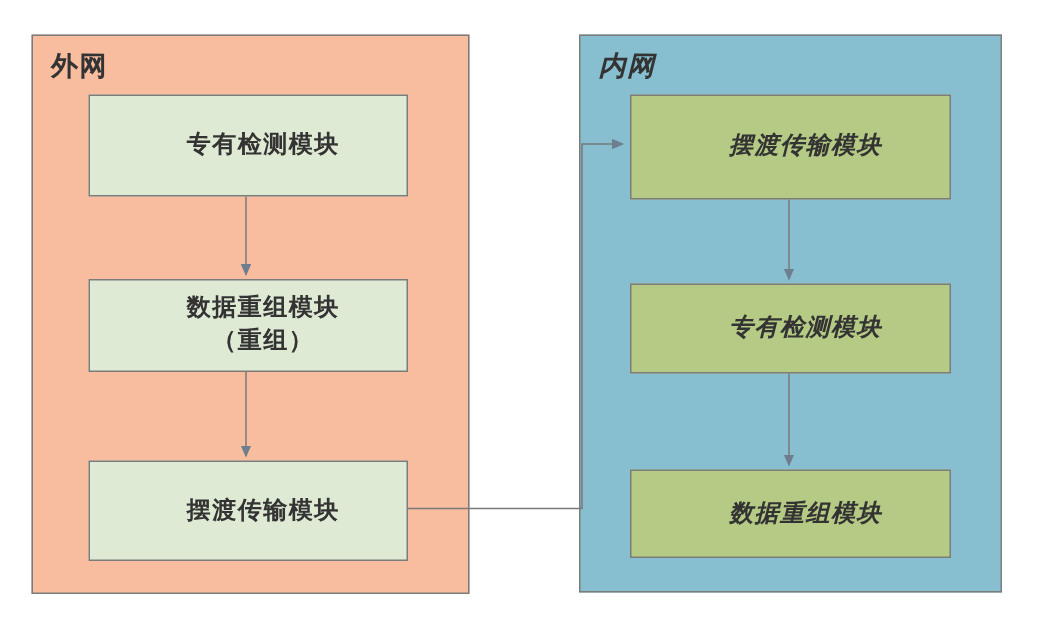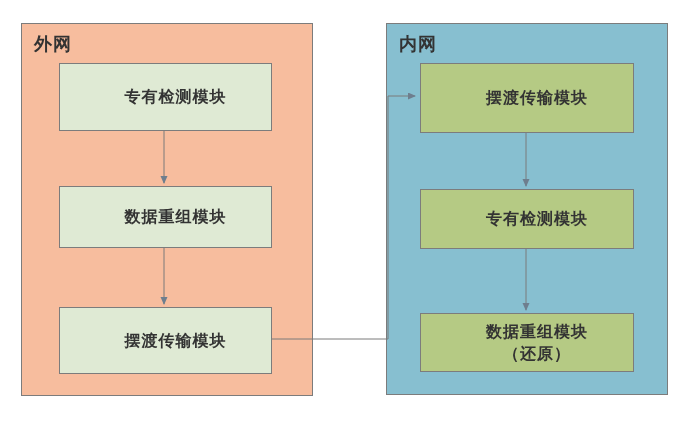--- a/index.html
+++ b/index.html
@@ -33,20 +33,21 @@
   }
   .panel.external {
     left: 21px; top: 23px;
     width: 292px; height: 373px;
     background: var(--external-panel-bg);
   }
   .panel.internal {
     left: 386px; top: 23px;
     width: 282px; height: 372px;
     background: var(--internal-panel-bg);
+    font-style: italic;
   }
   .panel-label {
     position: absolute;
     left: 12px; top: 8px;
     font-size: 18px;
     font-weight: bold;
     color: var(--text);
     letter-spacing: 1px;
   }
   .node {
@@ -96,41 +97,41 @@
 
   <div class="panel external">
     <div class="panel-label">外网</div>
 
     <div class="node n1">
       <span>专有检测模块</span>
     </div>
 
     <div class="node n2">
       <span>数据重组模块</span>
+      <span>（重组）</span>
     </div>
 
     <div class="node n3">
       <span>摆渡传输模块</span>
     </div>
   </div>
 
   <div class="panel internal">
     <div class="panel-label">内网</div>
 
     <div class="node n1">
       <span>摆渡传输模块</span>
     </div>
 
     <div class="node n2">
       <span>专有检测模块</span>
     </div>
 
     <div class="node n3">
       <span>数据重组模块</span>
-      <span>（还原）</span>
     </div>
   </div>
 
   <svg class="arrows" viewBox="0 0 696 421" xmlns="http://www.w3.org/2000/svg">
     <defs>
       <marker id="arrow" markerWidth="9" markerHeight="8" refX="7" refY="3.5" orient="auto" markerUnits="userSpaceOnUse">
         <path class="head" d="M0,0 L8,3.5 L0,7 Z"></path>
       </marker>
     </defs>
 

